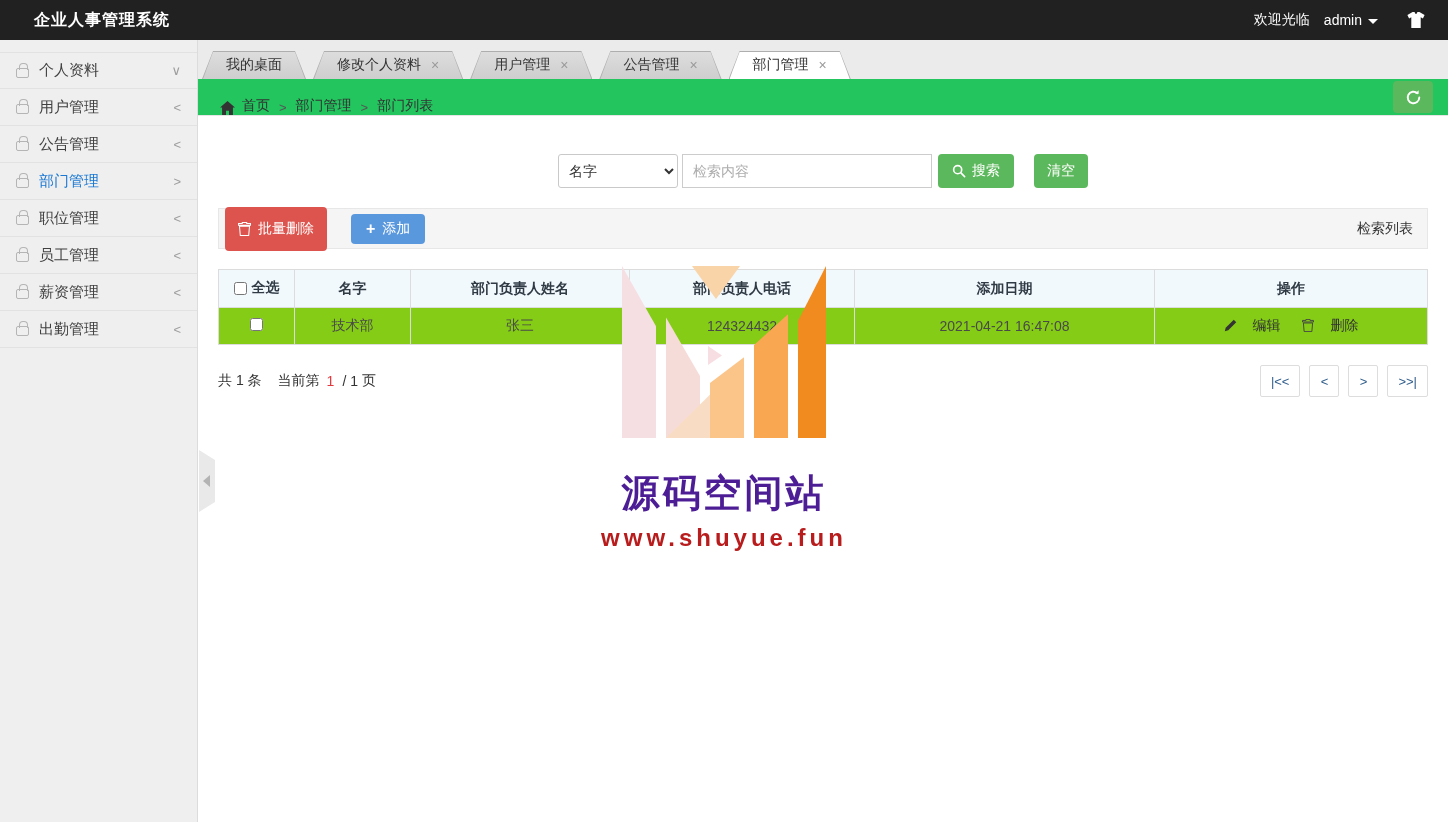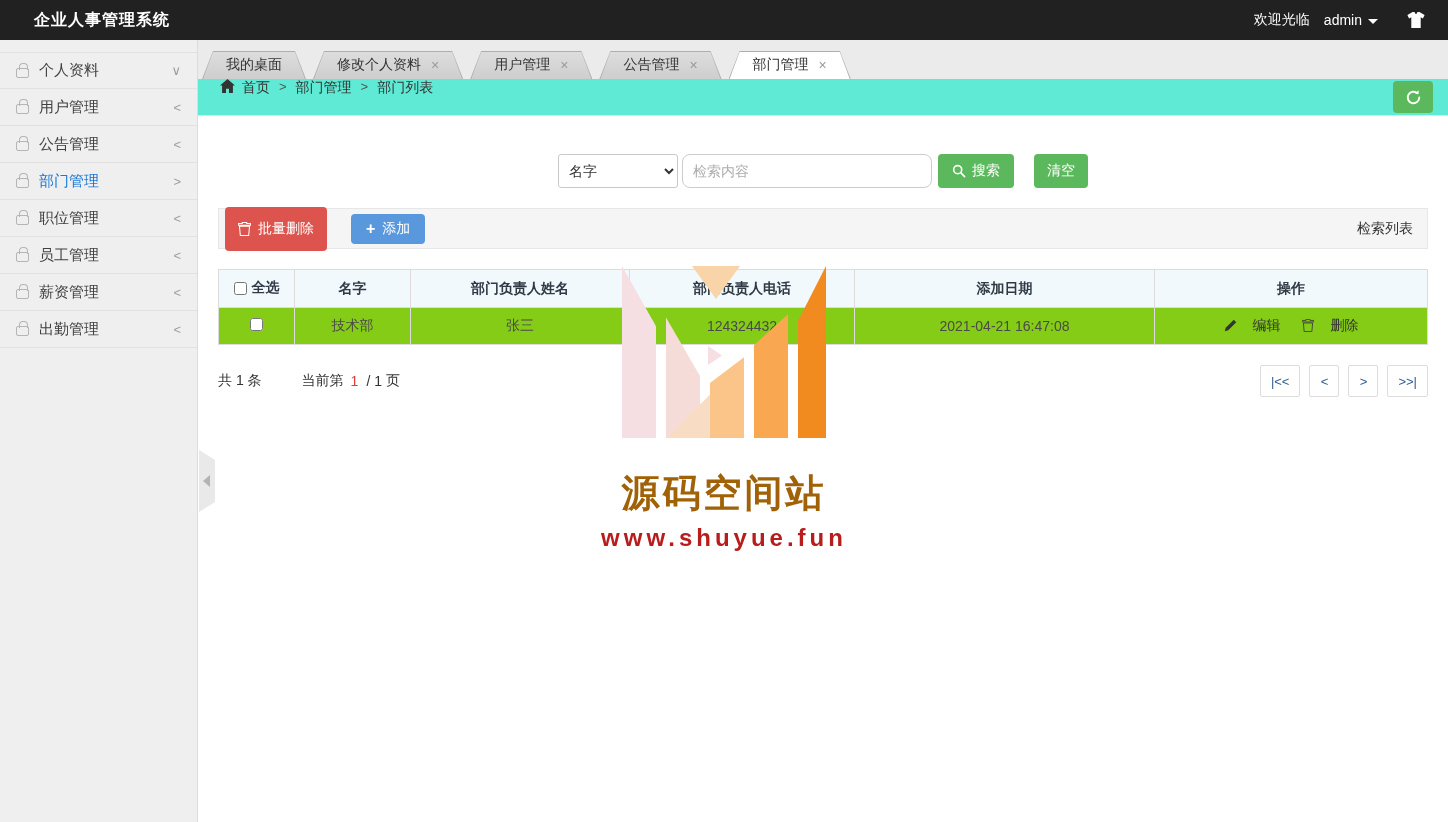--- a/index.html
+++ b/index.html
@@ -48,38 +48,38 @@
     clip-path:polygon(11px 0,calc(100% - 11px) 0,100% 100%,0 100%); background:#aeaeae; }
   .tab-fill { position:absolute; left:1px; right:1px; top:1px; bottom:0;
     clip-path:polygon(10px 0,calc(100% - 10px) 0,100% 100%,0 100%);
     background:linear-gradient(#dddddd,#cecece); }
   .tab.active .tab-fill { background:#fff; }
   .tab-inner { position:relative; height:100%; display:flex; align-items:center;
     padding:0 24px; gap:10px; font-size:14px; color:#333; }
   .tab-close { color:#9a9a9a; font-size:14px; line-height:1; cursor:pointer; }
 
   
-  .breadcrumb-bar { height:37px; background:#5eead4; border-bottom:1px solid #e5e5e5;
-    display:flex; align-items:flex-start; padding:0 8px 0 22px; font-size:14px;
+  .breadcrumb-bar { height:37px; background:#22c55e; border-bottom:1px solid #e5e5e5;
+    display:flex; align-items:flex-end; padding:0 8px 0 22px; font-size:14px;
     color:#333; position:relative; flex-shrink:0; }
   .crumb-sep { color:#555; margin:0 9px; font-size:13px; }
   .crumb { cursor:pointer; }
   .home-icon { margin-right:7px; display:flex; }
   .refresh-btn { position:absolute; right:15px; top:2px; width:40px; height:32px;
     background:#5cb85c; border:none; border-radius:4px; cursor:pointer;
     display:flex; align-items:center; justify-content:center; }
 
   
   .content { flex:1; padding:20px; position:relative; }
 
   .search-row { display:flex; justify-content:center; align-items:center; margin-top:18px; }
   .field-select { width:120px; height:34px; border:1px solid #c9c9c9; border-radius:3px;
     font-size:14px; color:#333; padding:0 6px; background:#fff;
     font-family:inherit; }
-  .search-input { width:250px; height:34px; border:1px solid #ccc; border-radius:8px;
+  .search-input { width:250px; height:34px; border:1px solid #ccc; border-radius:0;
     margin-left:4px; padding:0 10px; font-size:14px; color:#333; font-family:inherit; }
   .search-input::placeholder { color:#adadad; }
   .btn { border:none; border-radius:4px; color:#fff; font-size:14px; cursor:pointer;
     display:inline-flex; align-items:center; justify-content:center; font-family:inherit; }
   .btn-search { background:#5cb85c; height:34px; padding:0 14px; margin-left:6px; gap:6px; }
   .btn-clear { background:#5cb85c; height:34px; padding:0 13px; margin-left:20px; }
 
   .toolbar { margin-top:20px; background:#f5f5f5; border:1px solid #e7e7e7; height:41px;
     display:flex; align-items:center; padding:0 6px; }
   .btn-danger { background:#dd544e; height:44px; padding:0 13px; gap:7px; }
@@ -91,36 +91,36 @@
   .data-table th { background:#f2f9fd; border:1px solid #dcdcdc; height:38px;
     font-weight:bold; color:#2f3a44; text-align:center; }
   .data-table td { border:1px solid #dcdcdc; height:37px; text-align:center; color:#4a4a4a;
     background:#84cc16; }
   .th-check { display:inline-flex; align-items:center; gap:5px; justify-content:center; }
   input[type=checkbox] { width:13px; height:13px; cursor:pointer; }
   .op-link { display:inline-flex; align-items:center; gap:16px; color:#333; cursor:pointer; }
   .op-link + .op-link { margin-left:18px; }
 
   .pager-row { display:flex; align-items:center; margin-top:20px; font-size:14px; color:#333; }
-  .pager-total { margin-right:40px; }
+  .pager-total { margin-right:16px; }
   .page-red { color:#e4393c; margin:0 4px 0 7px; }
   .page-sep { margin:0 4px; }
   .page-total-num { margin-right:4px; }
   .pager-btns { margin-left:auto; display:flex; gap:9px; padding-right:0; }
   .pg-btn { min-width:30px; height:32px; border:1px solid #ddd; background:#fff;
     color:#2f5d8c; font-size:13px; display:flex; align-items:center; justify-content:center;
     padding:0 10px; border-radius:2px; cursor:pointer; font-family:inherit; }
 
   
   .watermark { position:absolute; left:0; top:0; width:1448px; height:822px;
     pointer-events:none; z-index:20; }
   .wm-logo { position:absolute; left:622px; top:266px; width:204px; height:172px; }
   .wm-shape { position:absolute; }
   .wm-title { position:absolute; left:524px; top:468px; width:400px; text-align:center;
-    font-size:38px; font-weight:900; color:#a16207; letter-spacing:3px; }
+    font-size:38px; font-weight:900; color:#4c1d95; letter-spacing:3px; }
   .wm-url { position:absolute; left:524px; top:524px; width:400px; text-align:center;
     font-size:24px; font-weight:bold; color:#b91c1c; letter-spacing:4px; }
 </style>
 </head>
 <body>
 
 <div class="topbar">
   <div class="topbar-title">企业人事管理系统</div>
   <div class="topbar-right">
     <span>欢迎光临</span>

